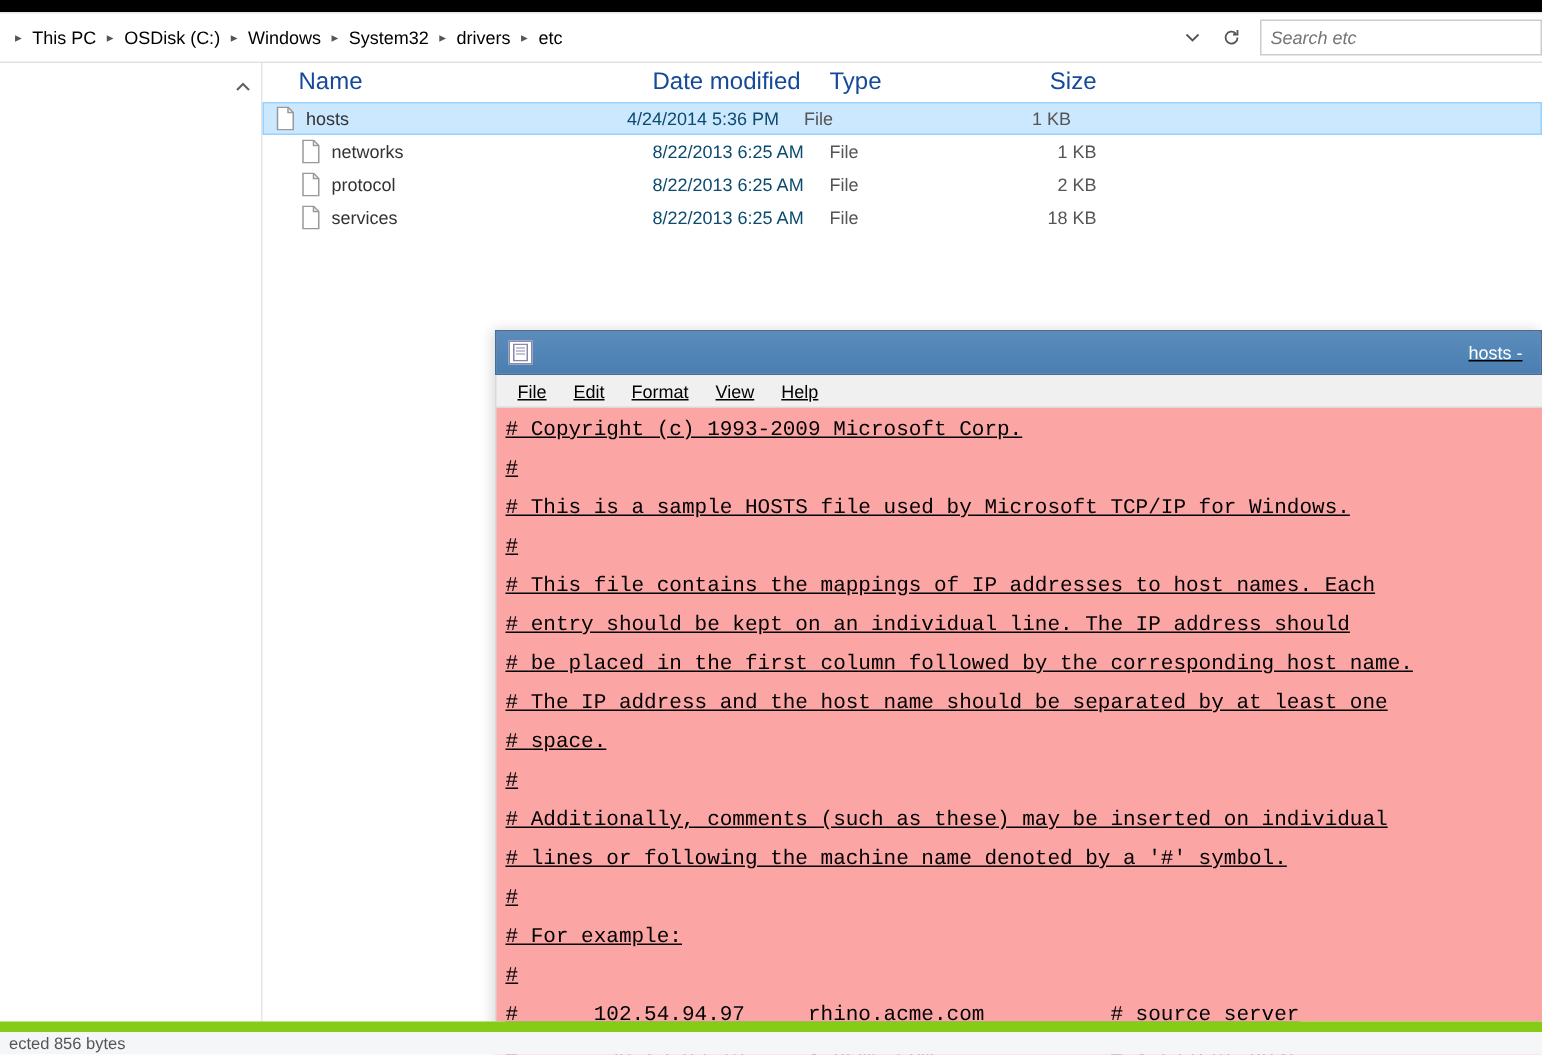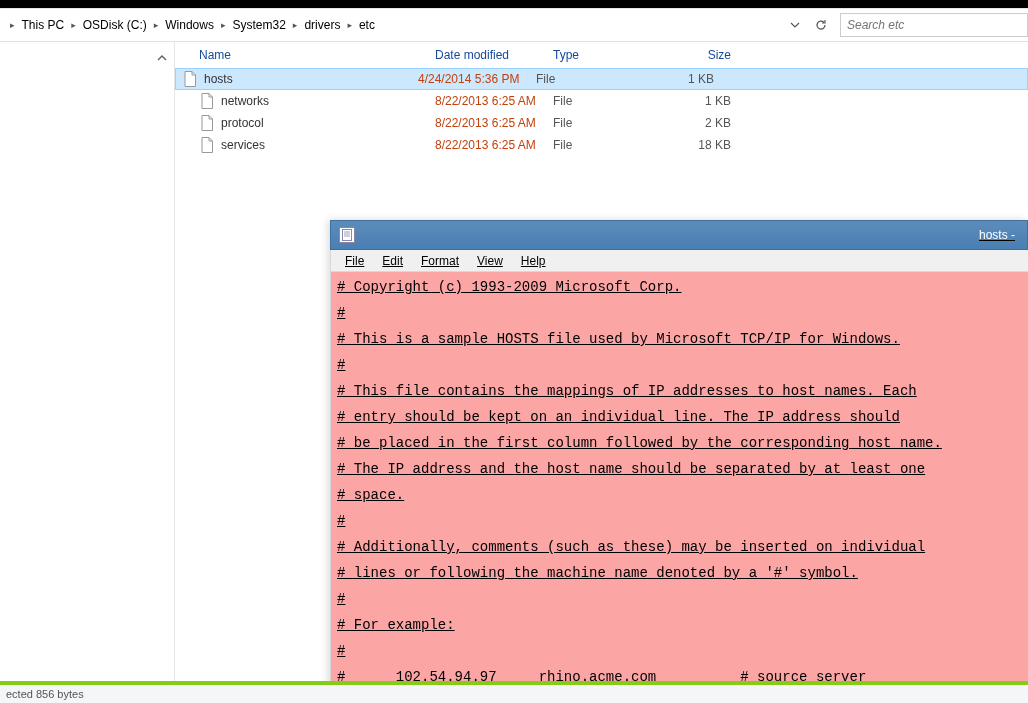--- a/index.html
+++ b/index.html
@@ -17,46 +17,46 @@
     .search-wrap { width: 188px; height: 24px; border: 1px solid #ccc; margin-right: 0; display: flex; align-items: center; padding: 0 6px; color: #6d6d6d; }
     .search-wrap input { border: none; outline: none; width: 100%; font-size: 12px; color: #6d6d6d; font-style: italic; }
 
     .main-area { position: absolute; top: 42px; left: 0; right: 0; bottom: 22px; display: flex; }
 
     .nav-pane { width: 175px; border-right: 1px solid #e5e5e5; position: relative; background: #fff; }
     .nav-scroll-up { position: absolute; top: 8px; right: 4px; width: 16px; height: 16px; display: flex; align-items: center; justify-content: center; color: #606060; }
     .nav-bottom { position:absolute; bottom:0; left:0; right:0; height:110px;}
 
     .file-list { flex: 1; position: relative; }
-    .columns { display: flex; height: 26px; align-items: center; border-bottom: 0px solid #f0f0f0; color: #1a56b8; font-size: 12px; padding-left: 24px; }
+    .columns { display: flex; height: 26px; align-items: center; border-bottom: 0px solid #f0f0f0; color: #1a56b8; font-size: 16px; padding-left: 24px; }
     .col-name { width: 236px; color:#16499a; }
     .col-date { width: 118px; color:#16499a;}
     .col-type { width: 118px; color:#16499a;}
     .col-size { width: 60px; text-align: right; color:#16499a;}
 
     .rows { }
     .row { display: flex; height: 22px; align-items: center; padding-left: 24px; font-size: 12px; color: #333; }
     .row.selected { background: #cce8ff; border:1px solid #99d1ff; padding-left:6px;}
     .file-icon { width: 16px; height: 16px; margin-right: 6px; display:inline-flex; align-items:center; justify-content:center;}
     .file-icon svg { width:14px; height:16px;}
     .r-name { width: 236px; display: flex; align-items: center; }
-    .r-date { width: 118px; color: #c2410c; }
+    .r-date { width: 118px; color: #0c4a6e; }
     .r-type { width: 118px; color: #555; }
     .r-size { width: 60px; text-align: right; color: #555; }
 
     
     .notepad { position: absolute; left: 330px; top: 220px; width: 698px; height: 483px; background: #fca5a5; box-shadow: -2px 0 8px rgba(0,0,0,0.15); display:flex; flex-direction:column;text-decoration:underline; }
     .np-title { height: 30px; background: #4f86b9; background: linear-gradient(#5b8cbb,#4a7fb2); color: #fff; display: flex; align-items: center; padding: 0 8px; font-size: 12px; border:1px solid #3e6f9f;}
     .np-icon { width: 16px; height: 16px; background: #fff; margin-right: 8px; display:inline-flex; align-items:center; justify-content:center; border:1px solid #88a; }
     .np-title-text { flex:1; text-align:right; padding-right:4px;}
     .np-menu { height: 22px; background: #f0f0f0; border-bottom: 1px solid #d9d9d9; border-left:1px solid #d9d9d9; display: flex; align-items: center; padding-left: 6px; font-size: 12px; gap: 2px; }
     .np-menu span { padding: 2px 8px; cursor: default; }
     .np-body { flex:1; padding: 2px 6px; font-family: Consolas, "Courier New", monospace; font-size: 14px; line-height: 26px; white-space: pre; overflow: hidden; border-left:1px solid #d9d9d9;}
 
-    .status-bar { position: absolute; bottom: 0; left: 0; right: 0; height: 22px; border-top: 4px solid #84cc16; background: #f5f6f7; display: flex; align-items: center; padding-left: 6px; font-size: 11px; color: #555; }
+    .status-bar { position: absolute; bottom: 0; left: 0; right: 0; height: 22px; border-top: 7px solid #84cc16; background: #f5f6f7; display: flex; align-items: center; padding-left: 6px; font-size: 11px; color: #555; }
   </style>
 </head>
 <body>
 
 <div class="ribbon-remnant">
   <span>Share</span>
   <span>View</span>
 </div>
 
 <div class="address-bar">

